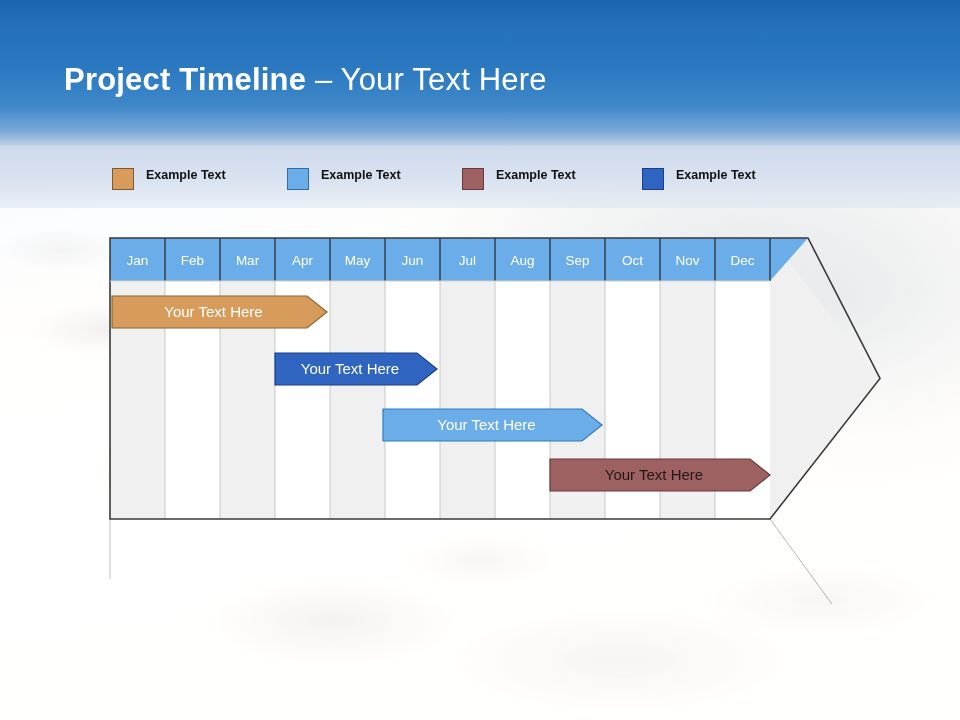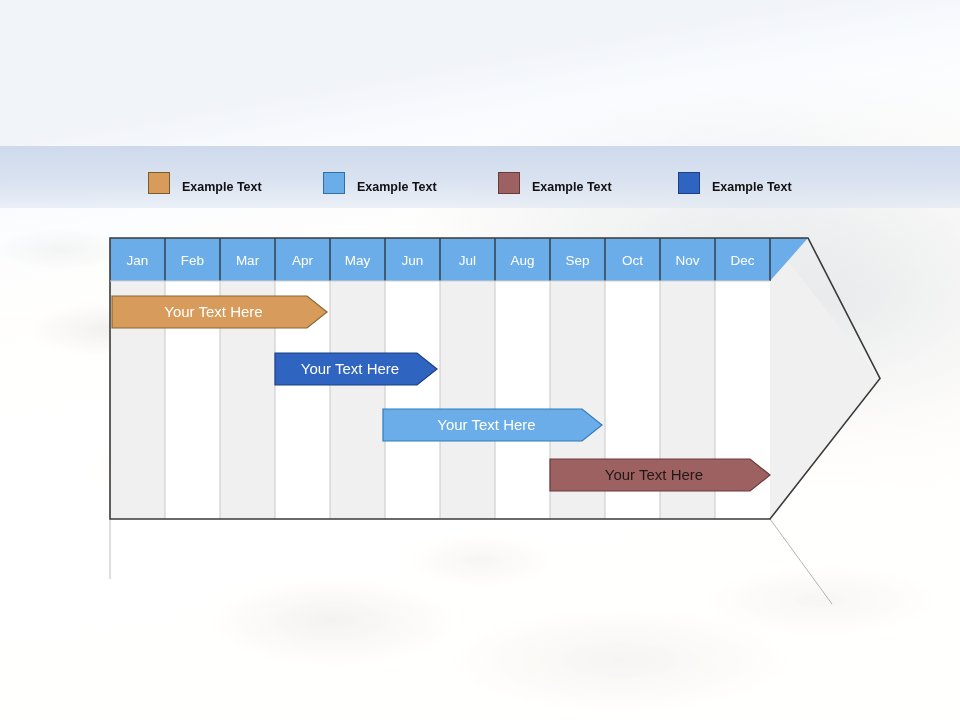--- a/index.html
+++ b/index.html
@@ -93,23 +93,22 @@
   #legend {
     position: absolute;
     left: 112px;
     top: 168px;
     width: 700px;
     height: 30px;
   }
   .legend-item {
     position: absolute;
     display: flex;
-    align-items: flex-end;
+    align-items: flex-start;
     height: 26px;
-    margin-left: 36px;
   }
   .legend-swatch {
     width: 22px; height: 22px;
     border: 1px solid #6a5331;
     flex: none;
   }
   .legend-label {
     margin-left: 12px;
     font-size: 12.5px;
     font-weight: bold;
@@ -145,20 +144,25 @@
 </head>
 <body>
 
 <div id="slide">
 
   <div id="bg-photo"></div>
   <div id="bg-wash"></div>
 
   <div id="subheader"></div>
 
+  <div id="header-band">
+    <div id="page-title">
+      <span class="t-bold">Project Timeline</span><span class="t-reg"> – Your Text Here</span>
+    </div>
+  </div>
 
   <div id="legend">
       <div class="legend-item" style="left: 0px;">
         <div class="legend-swatch" style="background: rgb(215, 155, 92); border-color: rgb(122, 91, 46);"></div>
         <div class="legend-label">Example Text</div>
       </div>
       <div class="legend-item" style="left: 175px;">
         <div class="legend-swatch" style="background: rgb(107, 173, 232); border-color: rgb(47, 111, 168);"></div>
         <div class="legend-label">Example Text</div>
       </div>

